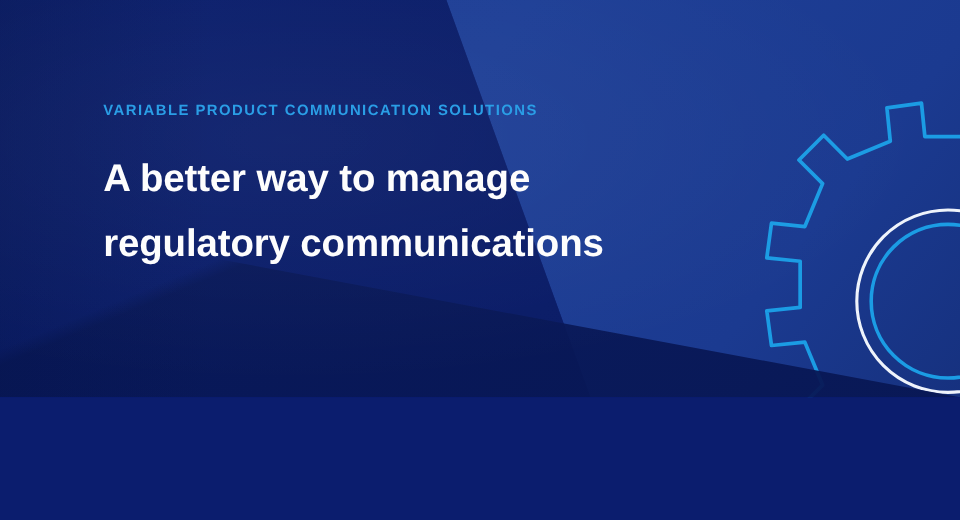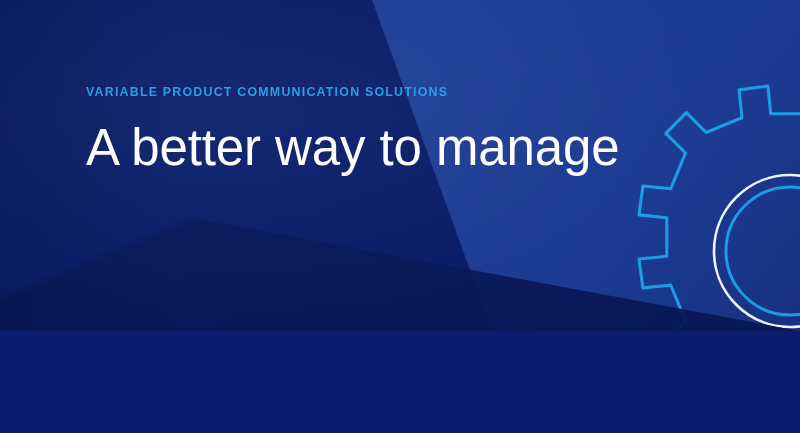--- a/index.html
+++ b/index.html
@@ -95,22 +95,22 @@
     font-weight: bold;
     letter-spacing: 1.22px;
     color: #2a9ee6;
     line-height: 16px;
     white-space: nowrap;
   }
 
   .headline {
     margin: 0;
     padding-top: 21px;
-    font-size: 51px;
-    font-weight: 400;
+    font-size: 32px;
+    font-weight: 700;
     line-height: 54px;
     color: #fdfdfd;
     letter-spacing: -0.1px;
   }
   .headline .hl-line { display: block; white-space: nowrap; }
 </style>
 </head>
 <body>
 
 <div id="hero-banner">
@@ -189,16 +189,17 @@
 
   <div class="bg-dark-sweep"></div>
   <div class="bg-corner-shade"></div>
   <div class="bg-vignette"></div>
 
   <div class="copy">
     <p class="eyebrow">VARIABLE PRODUCT COMMUNICATION SOLUTIONS</p>
 
     <h1 class="headline">
       <span class="hl-line">A better way to manage</span>
+      <span class="hl-line">regulatory communications</span>
     </h1>
   </div>
 
 </div>
 
 </body></html>

